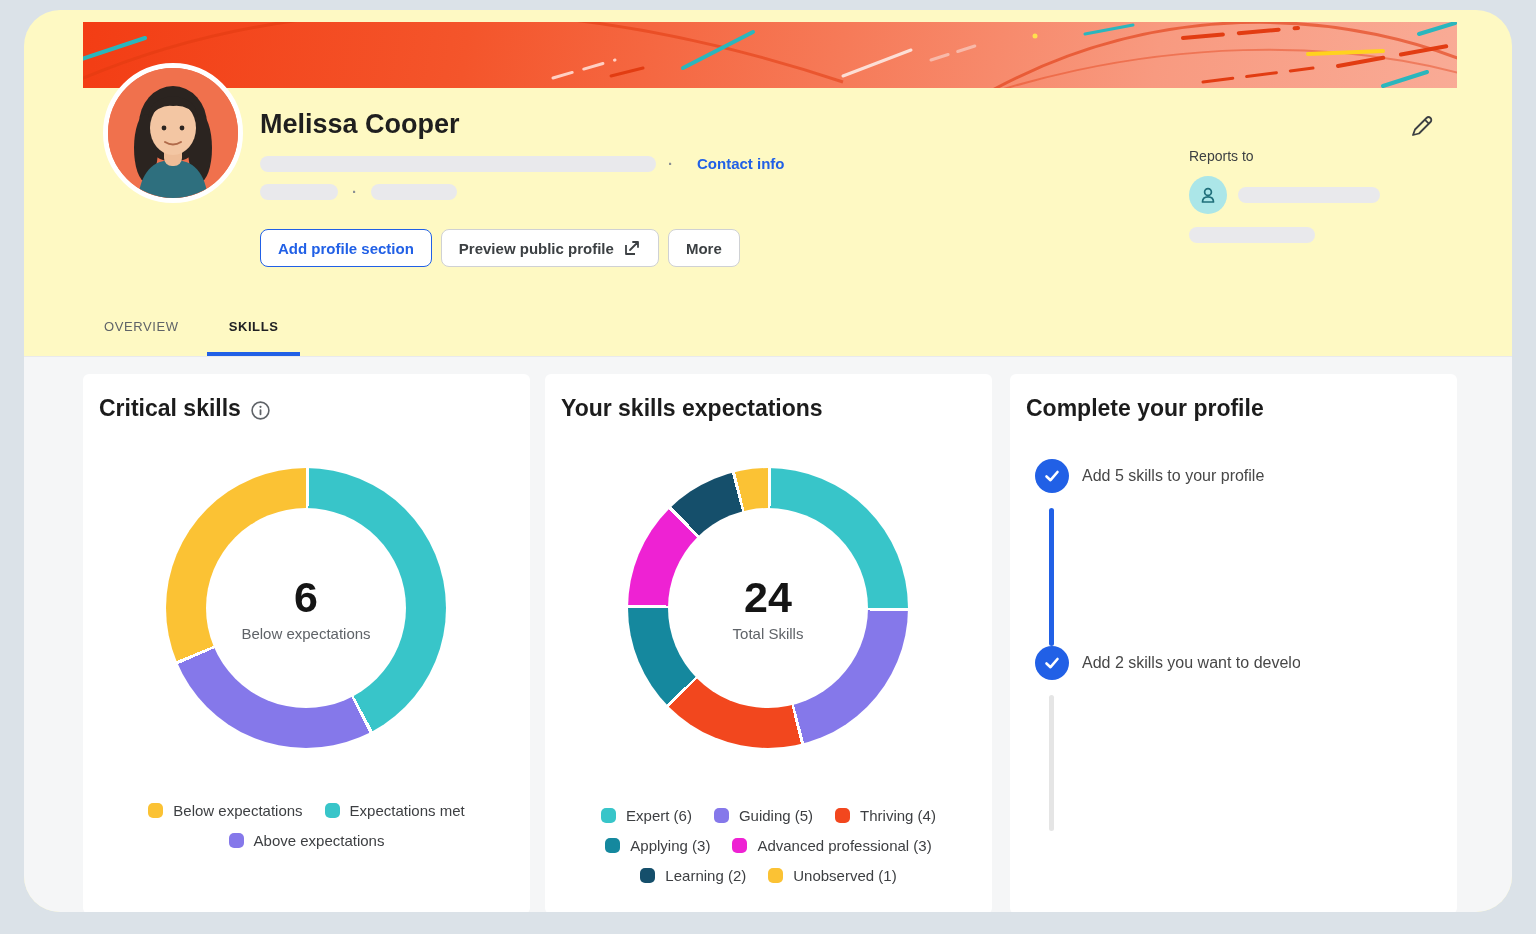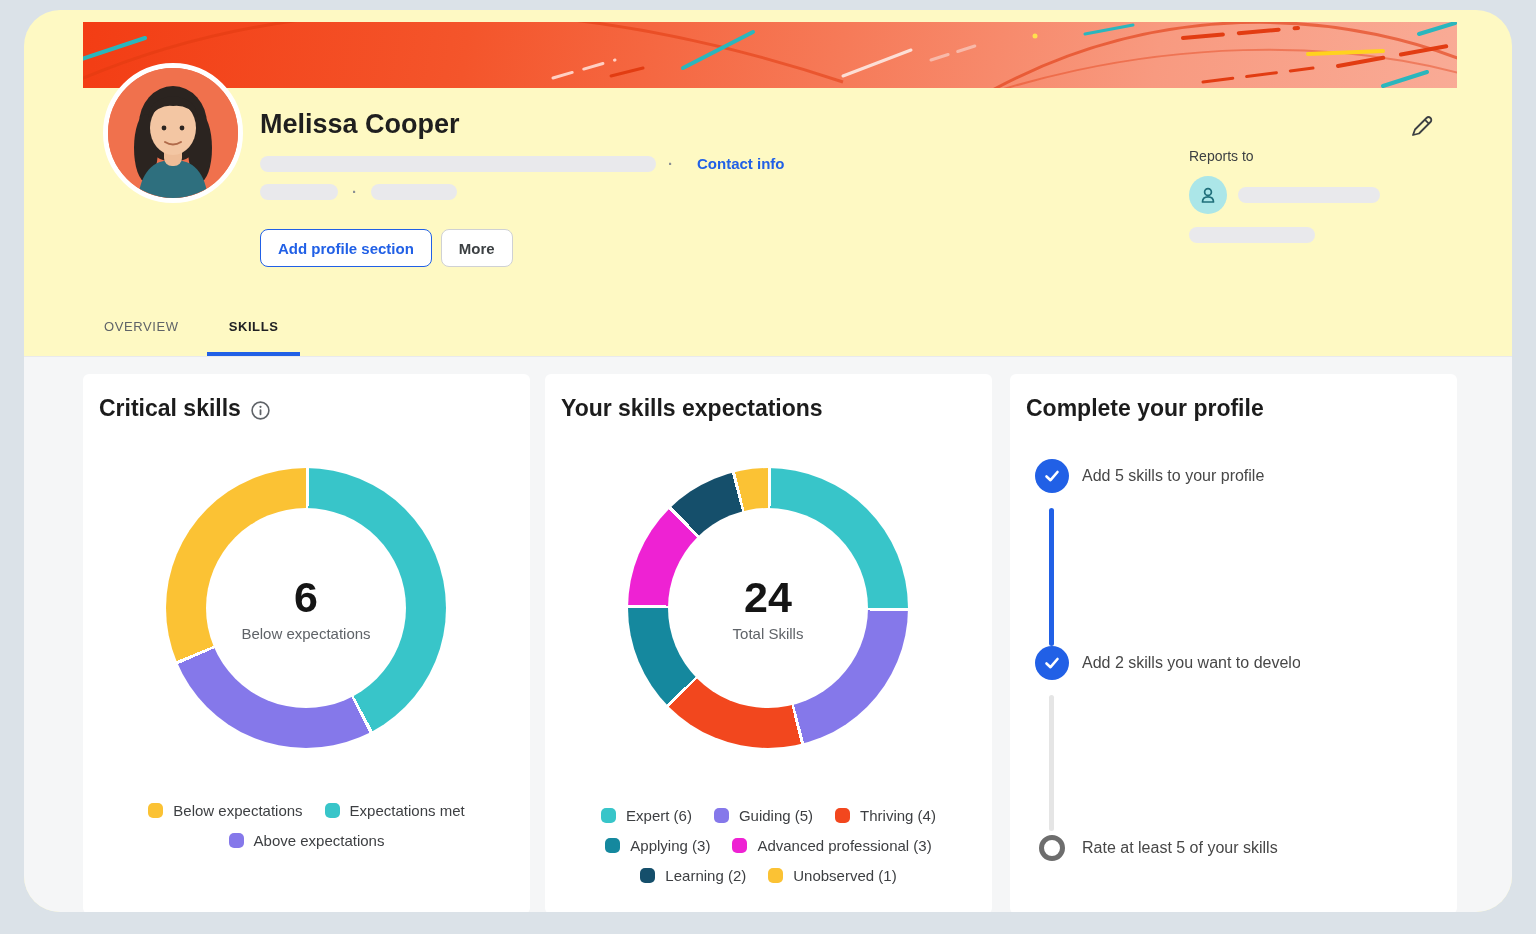--- a/index.html
+++ b/index.html
@@ -147,20 +147,27 @@
   </div>
 
   <div class="info-row2">
     <div class="ph-bar w-s1"></div>
     <span class="sep-dot">·</span>
     <div class="ph-bar w-s2"></div>
   </div>
 
   <div class="btn-row">
     <button class="btn btn-primary-outline">Add profile section</button>
+    <button class="btn btn-secondary">
+      <span>Preview public profile</span>
+      <svg width="18" height="18" viewBox="0 0 18 18">
+        <path d="M3,6 L3,15 L12,15" fill="none" stroke="#3c4043" stroke-width="1.8" stroke-linejoin="round"></path>
+        <path d="M7,11 L15,3 M10,3 L15,3 L15,8" fill="none" stroke="#3c4043" stroke-width="1.8" stroke-linecap="round" stroke-linejoin="round"></path>
+      </svg>
+    </button>
     <button class="btn btn-secondary">More</button>
   </div>
 
   <div class="reports">
     <div class="reports-label">Reports to</div>
     <div class="reports-row">
       <div class="mini-avatar">
         <svg width="20" height="20" viewBox="0 0 20 20">
           <circle cx="10" cy="7" r="3.4" fill="none" stroke="#1f6f7a" stroke-width="1.7"></circle>
           <path d="M4.5,17 C4.5,13.4 7,11.8 10,11.8 C13,11.8 15.5,13.4 15.5,17 Z" fill="none" stroke="#1f6f7a" stroke-width="1.7" stroke-linejoin="round"></path>
@@ -294,24 +301,16 @@
             <svg class="tick" width="18" height="18" viewBox="0 0 18 18">
               <path d="M3.5,9.5 L7.5,13.2 L14.5,5" fill="none" stroke="#fff" stroke-width="2.6" stroke-linecap="round" stroke-linejoin="round"></path>
             </svg>
           </div>
         </div>
         <div class="check-label truncate">Add 2 skills you want to develop</div>
       </div>
 
       <div class="connector conn-2"></div>
 
-      <div class="check-item ci-3">
-        <div class="check-slot">
-          <div class="check todo">
-            
-          </div>
-        </div>
-        <div class="check-label">Rate at least 5 of your skills</div>
-      </div>
     </section>
 
   </div>
 </div>
 
 </body></html>

